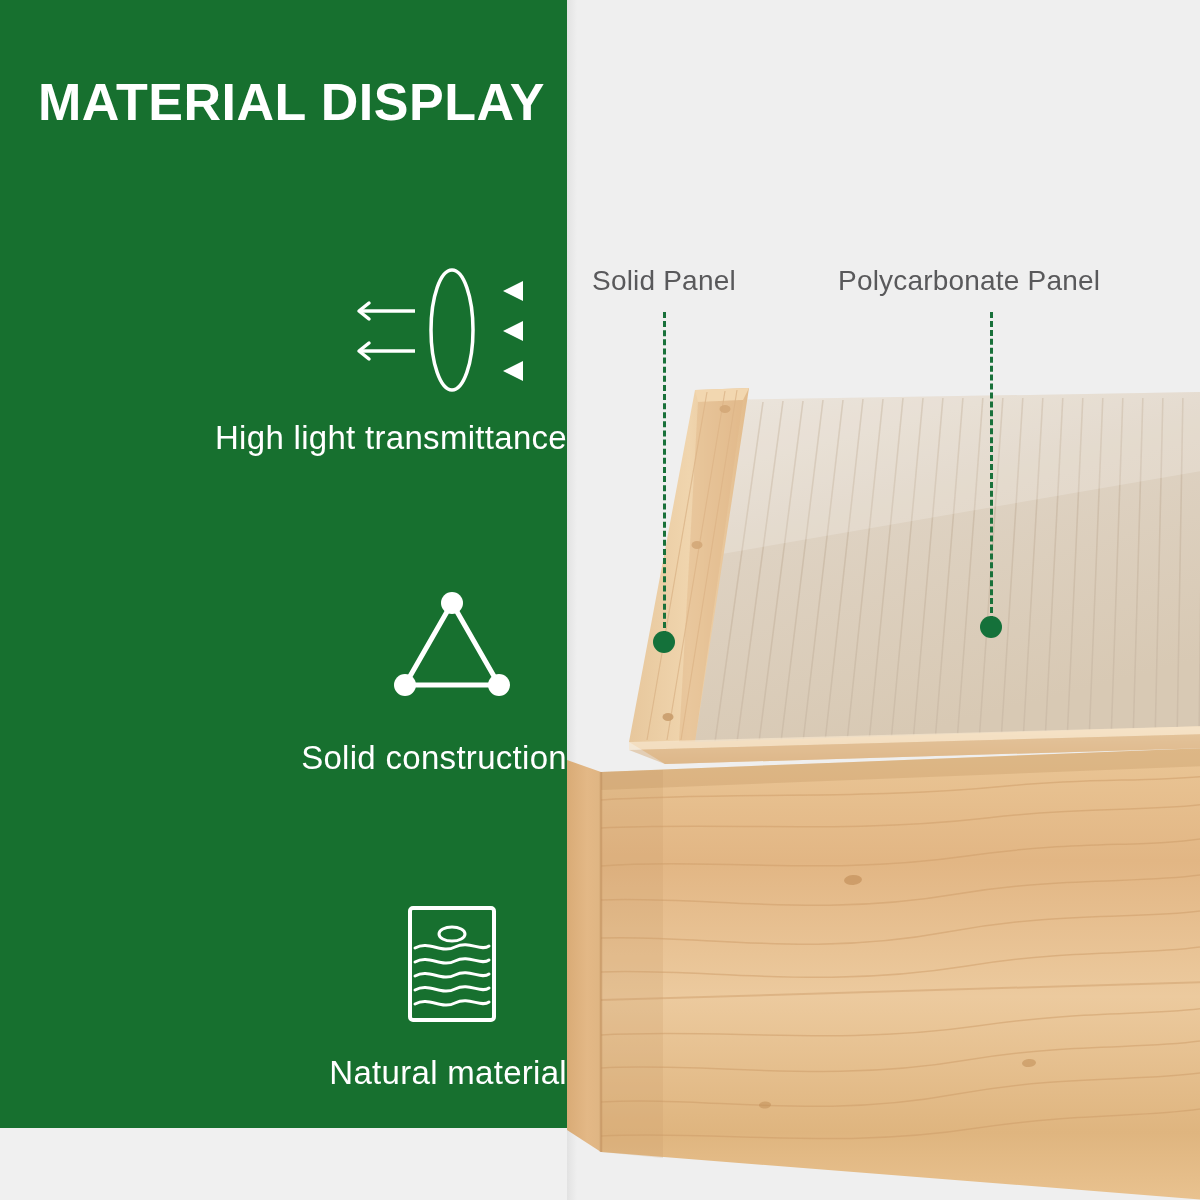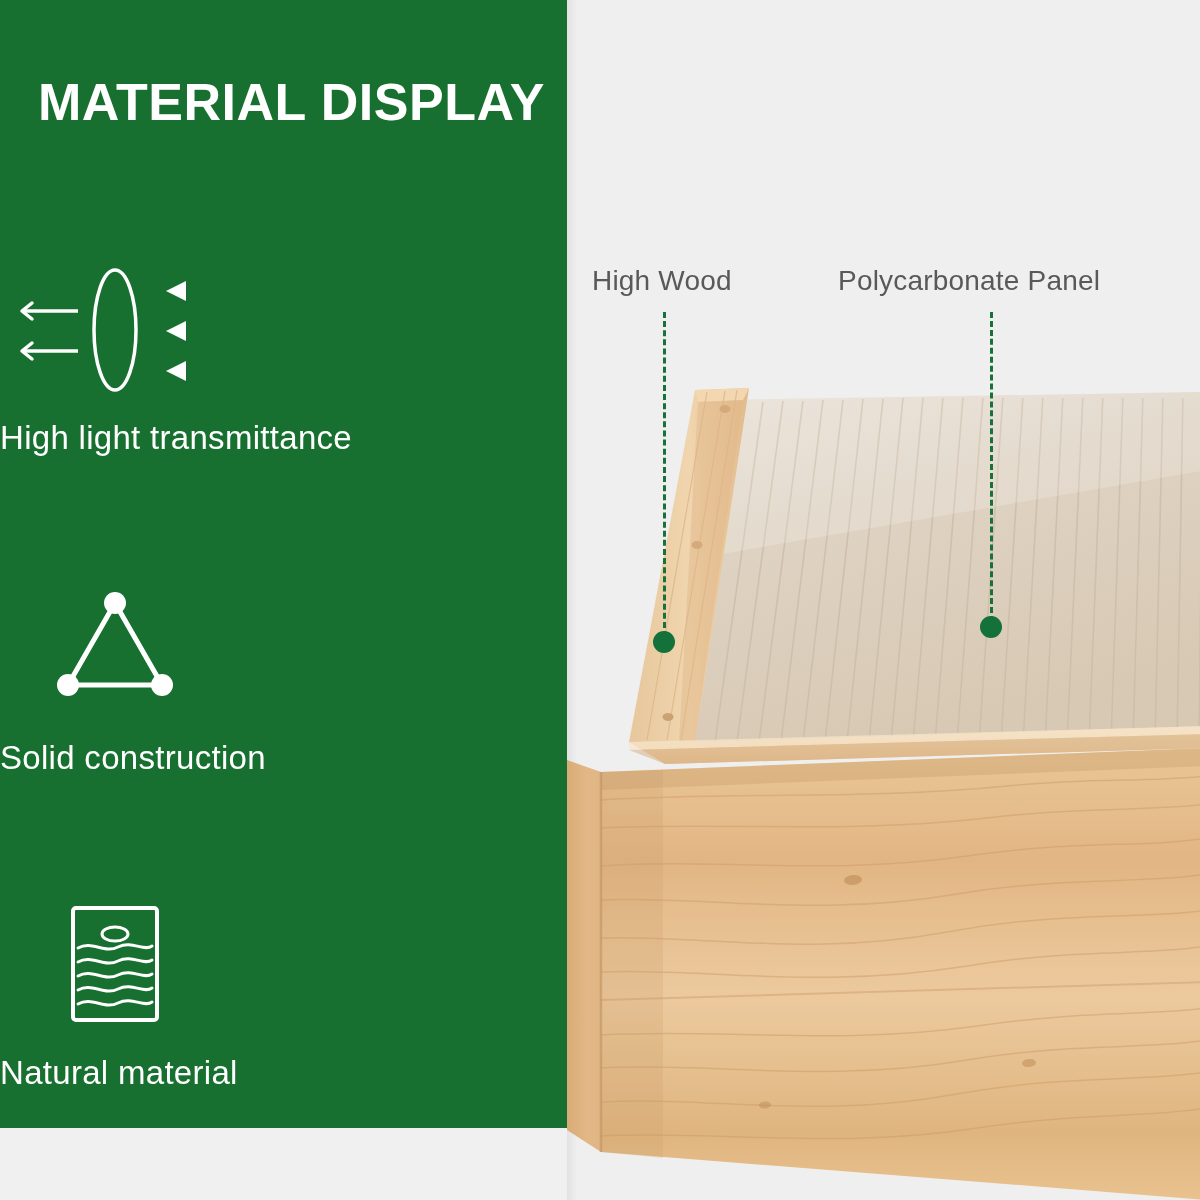--- a/index.html
+++ b/index.html
@@ -36,21 +36,21 @@
     font-size: 52px;
     font-weight: bold;
     letter-spacing: 0.5px;
     color: #ffffff;
     white-space: nowrap;
   }
 
   .feature {
     position: absolute;
     width: 567px;
-    text-align: left;
+    text-align: right;
     color: #ffffff;
   }
   .feature .icon-wrap {
     display: block;
     height: 150px;
     margin: 0 auto;
   }
   .feature .flabel {
     display: block;
     font-size: 33px;
@@ -296,21 +296,21 @@
 
       <polygon points="34,772 96,770 96,1158 34,1152" fill="#c89a68" opacity="0.22"></polygon>
 
       <polygon points="0,760 34,772 34,1152 0,1130" fill="url(#woodSide)"></polygon>
 
       <line x1="34" y1="772" x2="34" y2="1152" stroke="#c08f5d" stroke-width="2.5" opacity="0.55"></line>
 
       <polygon points="34,772 640,748 640,766 34,790" fill="#b98a57" opacity="0.25"></polygon>
     </svg>
 
-    <div class="callout-label" id="label-solid-wood">High Wood</div>
+    <div class="callout-label" id="label-solid-wood">Solid Panel</div>
     <div class="callout-label" id="label-poly">Polycarbonate Panel</div>
 
     <div class="leader" id="leader-1"></div>
     <div class="leader" id="leader-2"></div>
 
     <div class="dot" id="dot-1"></div>
     <div class="dot" id="dot-2"></div>
   </div>
 
 </div>

